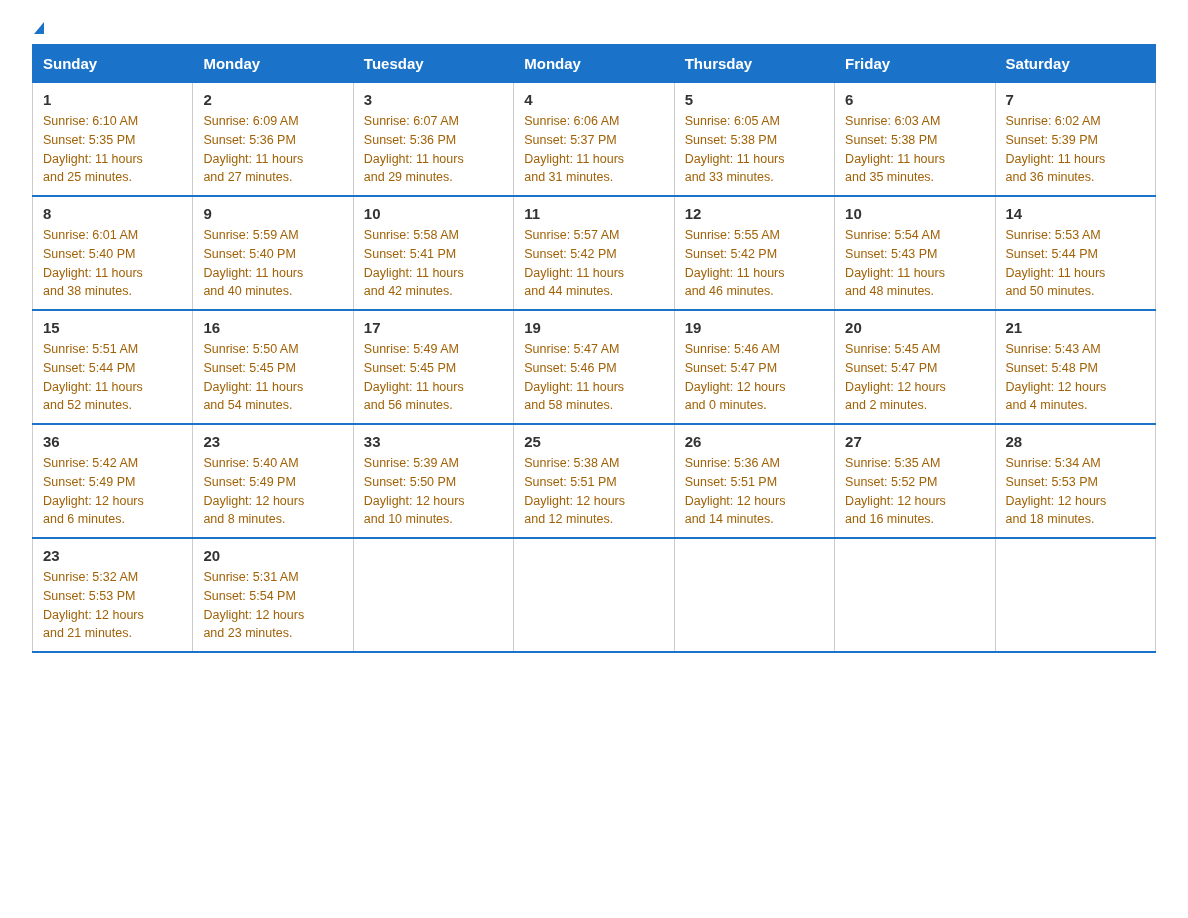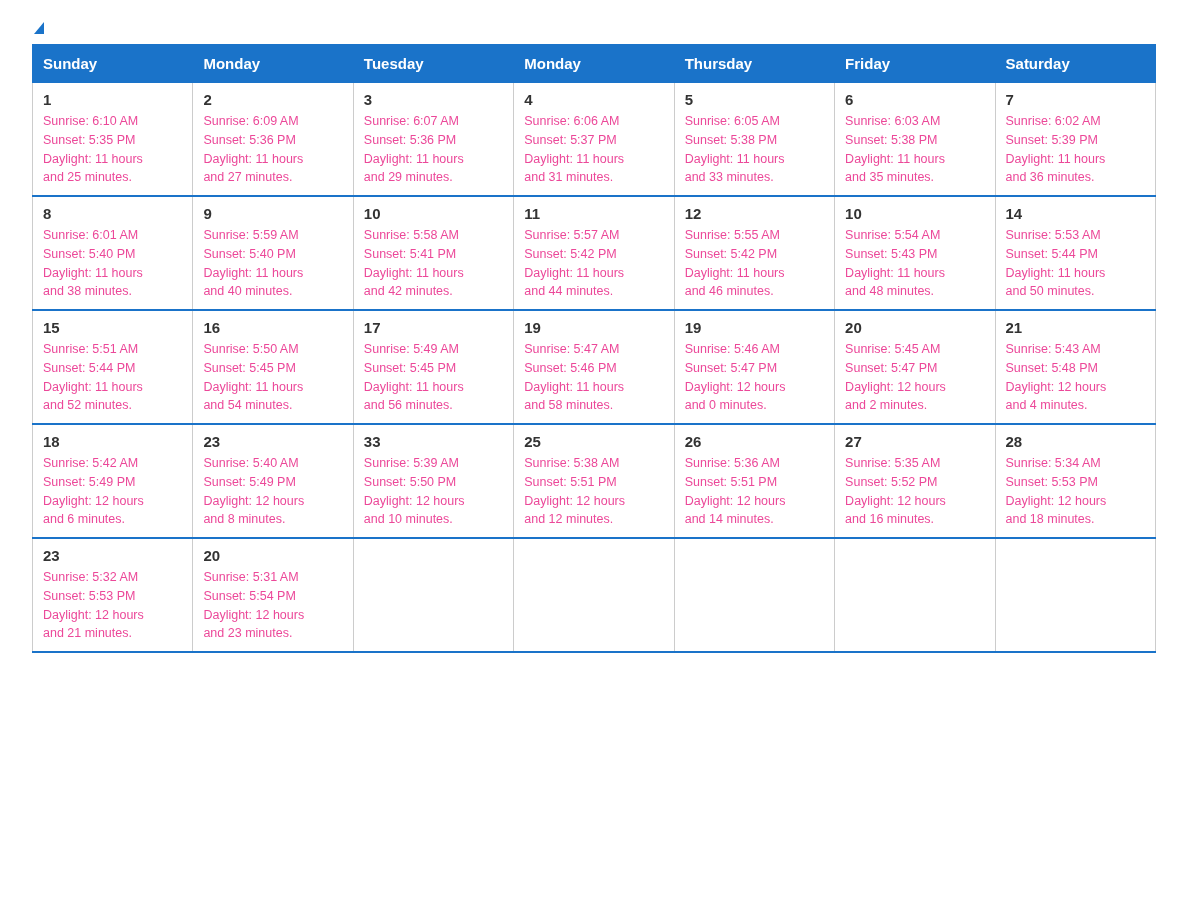--- a/index.html
+++ b/index.html
@@ -87,21 +87,21 @@
     }
     .calendar tbody tr td .day-num {
       font-size: 15px;
       font-weight: bold;
       color: #333;
       display: block;
       margin-bottom: 4px;
     }
     .calendar tbody tr td .day-info {
       font-size: 12.5px;
-      color: #ec4899;
+      color: #a16207;
       line-height: 1.5;
     }
     .calendar tbody tr td.empty {
       background: #fff;
     }
     .calendar tbody tr {
       border-bottom: 2px solid #1a73c9;
     }
   </style>
 </head>
@@ -219,21 +219,21 @@
           <span class="day-num">20</span>
           <div class="day-info">Sunrise: 5:45 AM<br>Sunset: 5:47 PM<br>Daylight: 12 hours<br>and 2 minutes.</div>
         </td>
         <td>
           <span class="day-num">21</span>
           <div class="day-info">Sunrise: 5:43 AM<br>Sunset: 5:48 PM<br>Daylight: 12 hours<br>and 4 minutes.</div>
         </td>
       </tr>
       <tr>
         <td>
-          <span class="day-num">18</span>
+          <span class="day-num">36</span>
           <div class="day-info">Sunrise: 5:42 AM<br>Sunset: 5:49 PM<br>Daylight: 12 hours<br>and 6 minutes.</div>
         </td>
         <td>
           <span class="day-num">23</span>
           <div class="day-info">Sunrise: 5:40 AM<br>Sunset: 5:49 PM<br>Daylight: 12 hours<br>and 8 minutes.</div>
         </td>
         <td>
           <span class="day-num">33</span>
           <div class="day-info">Sunrise: 5:39 AM<br>Sunset: 5:50 PM<br>Daylight: 12 hours<br>and 10 minutes.</div>
         </td>

